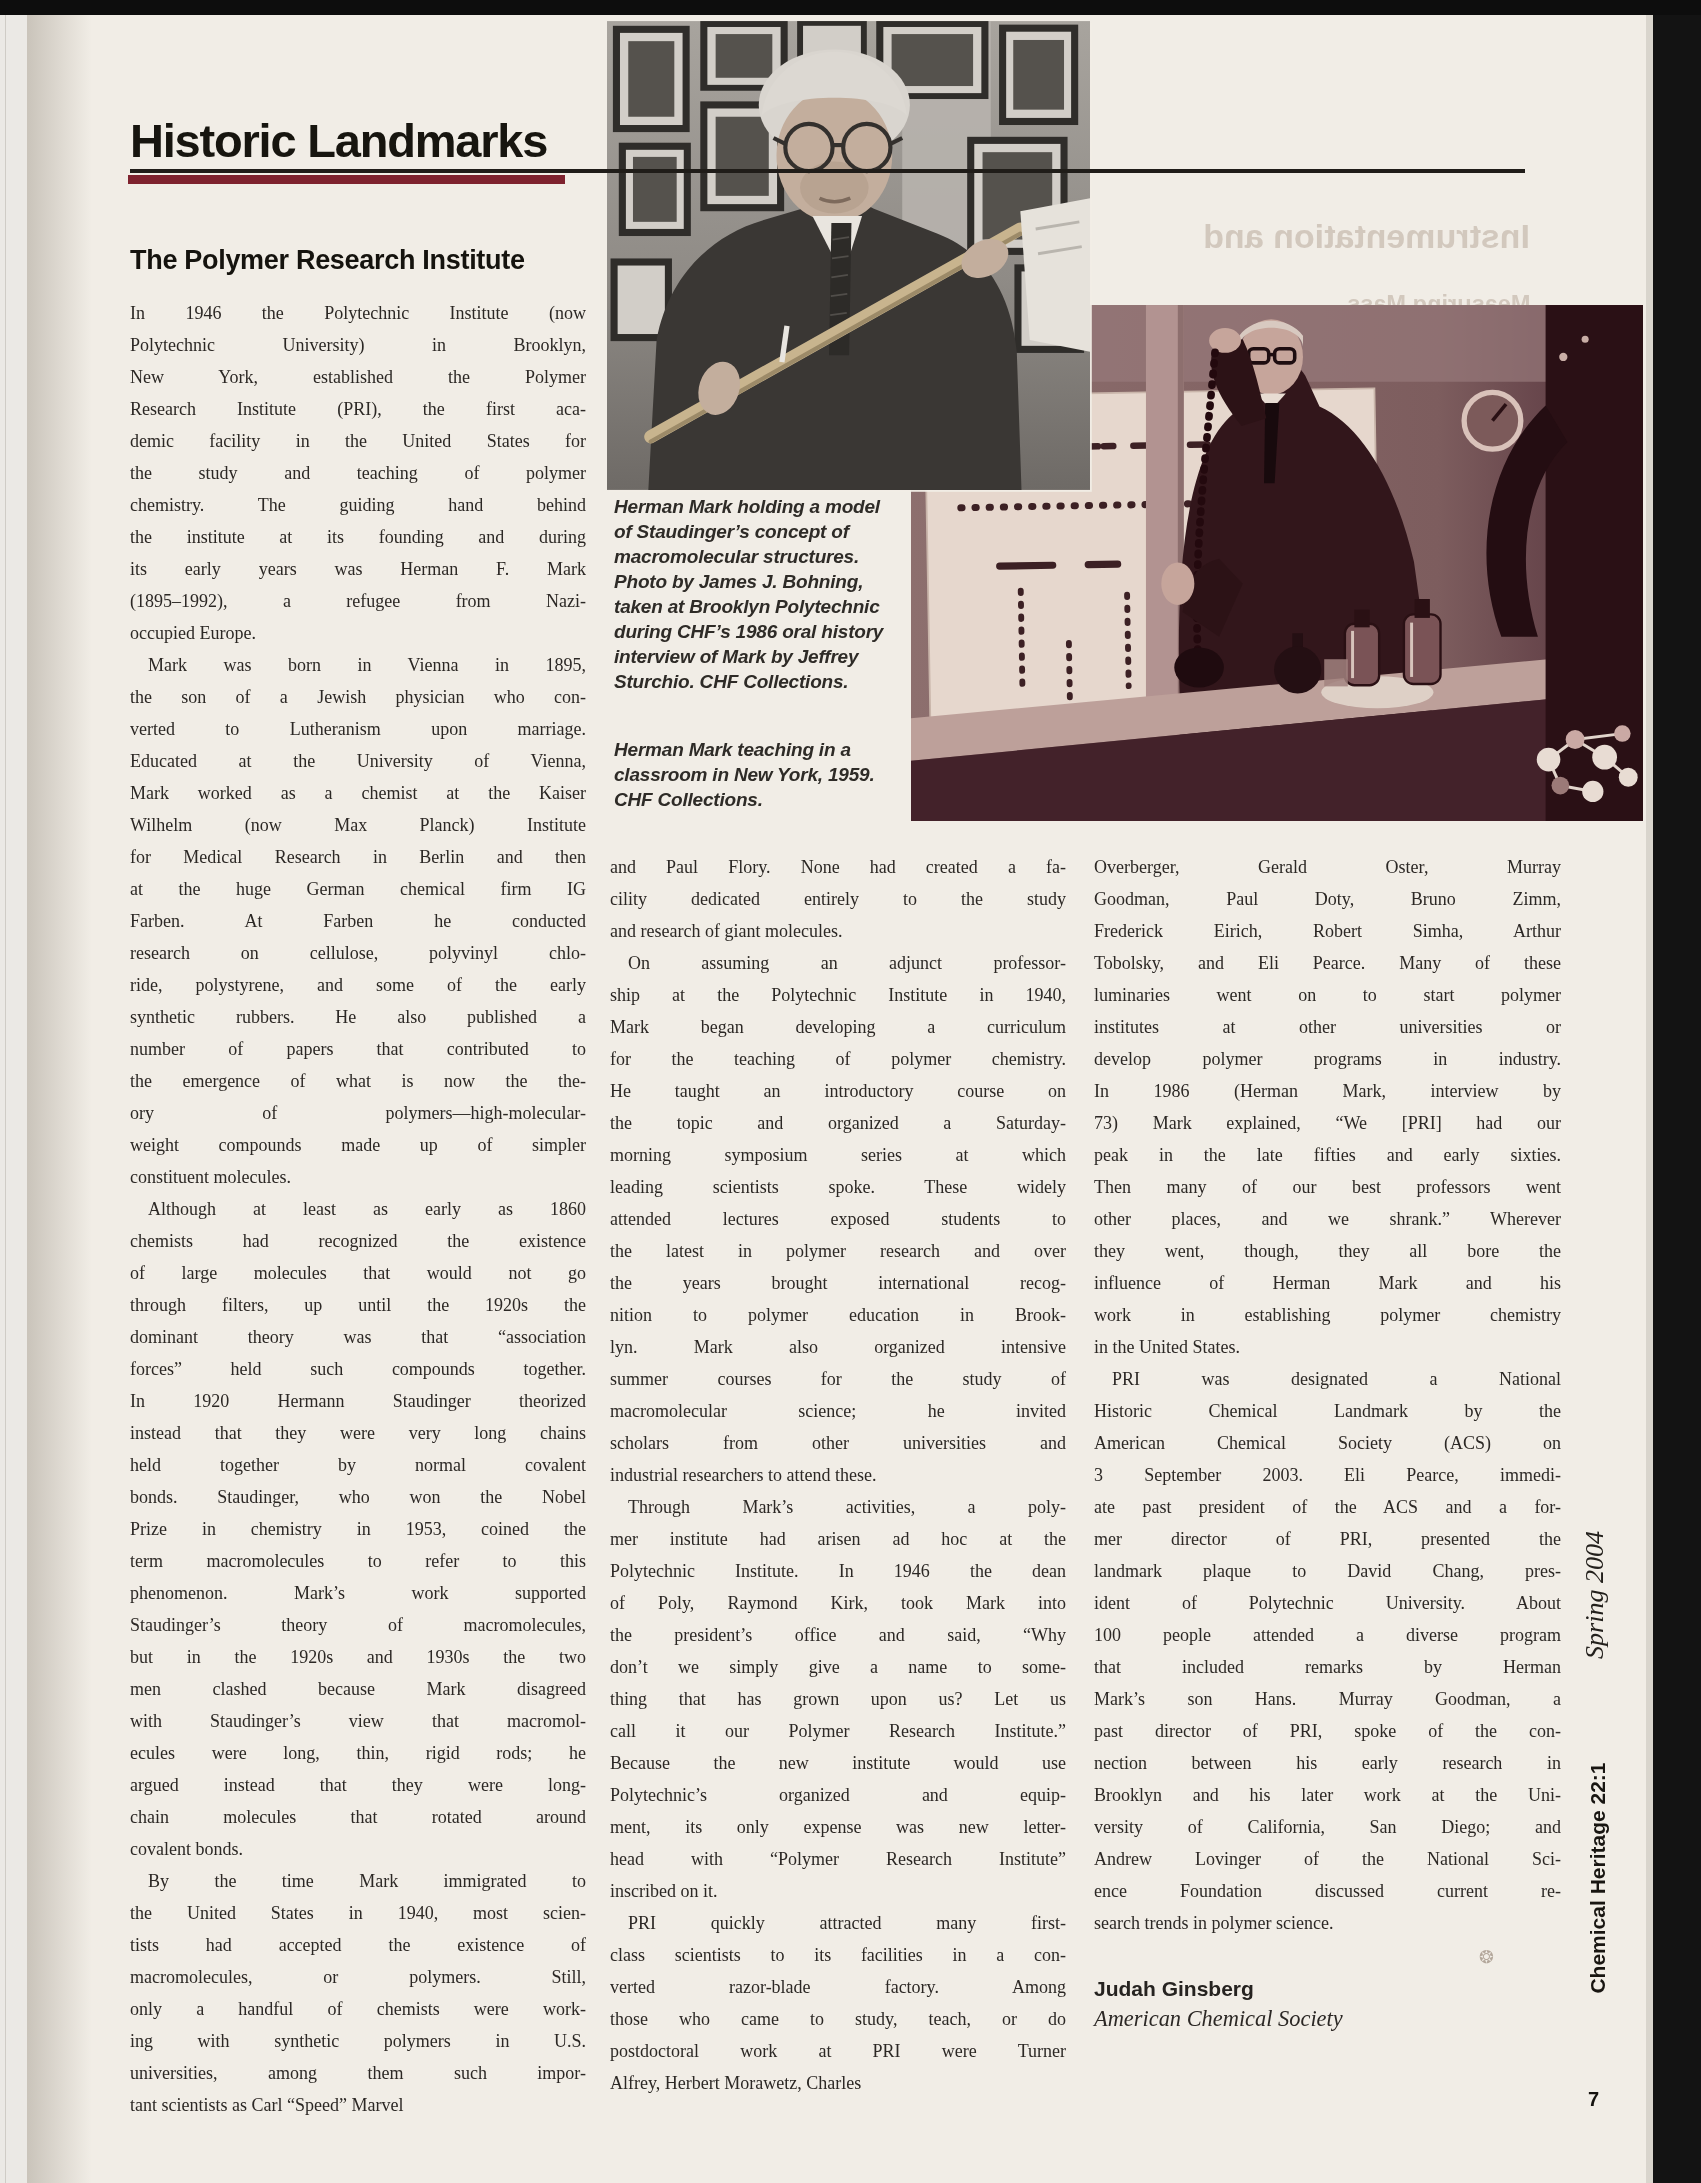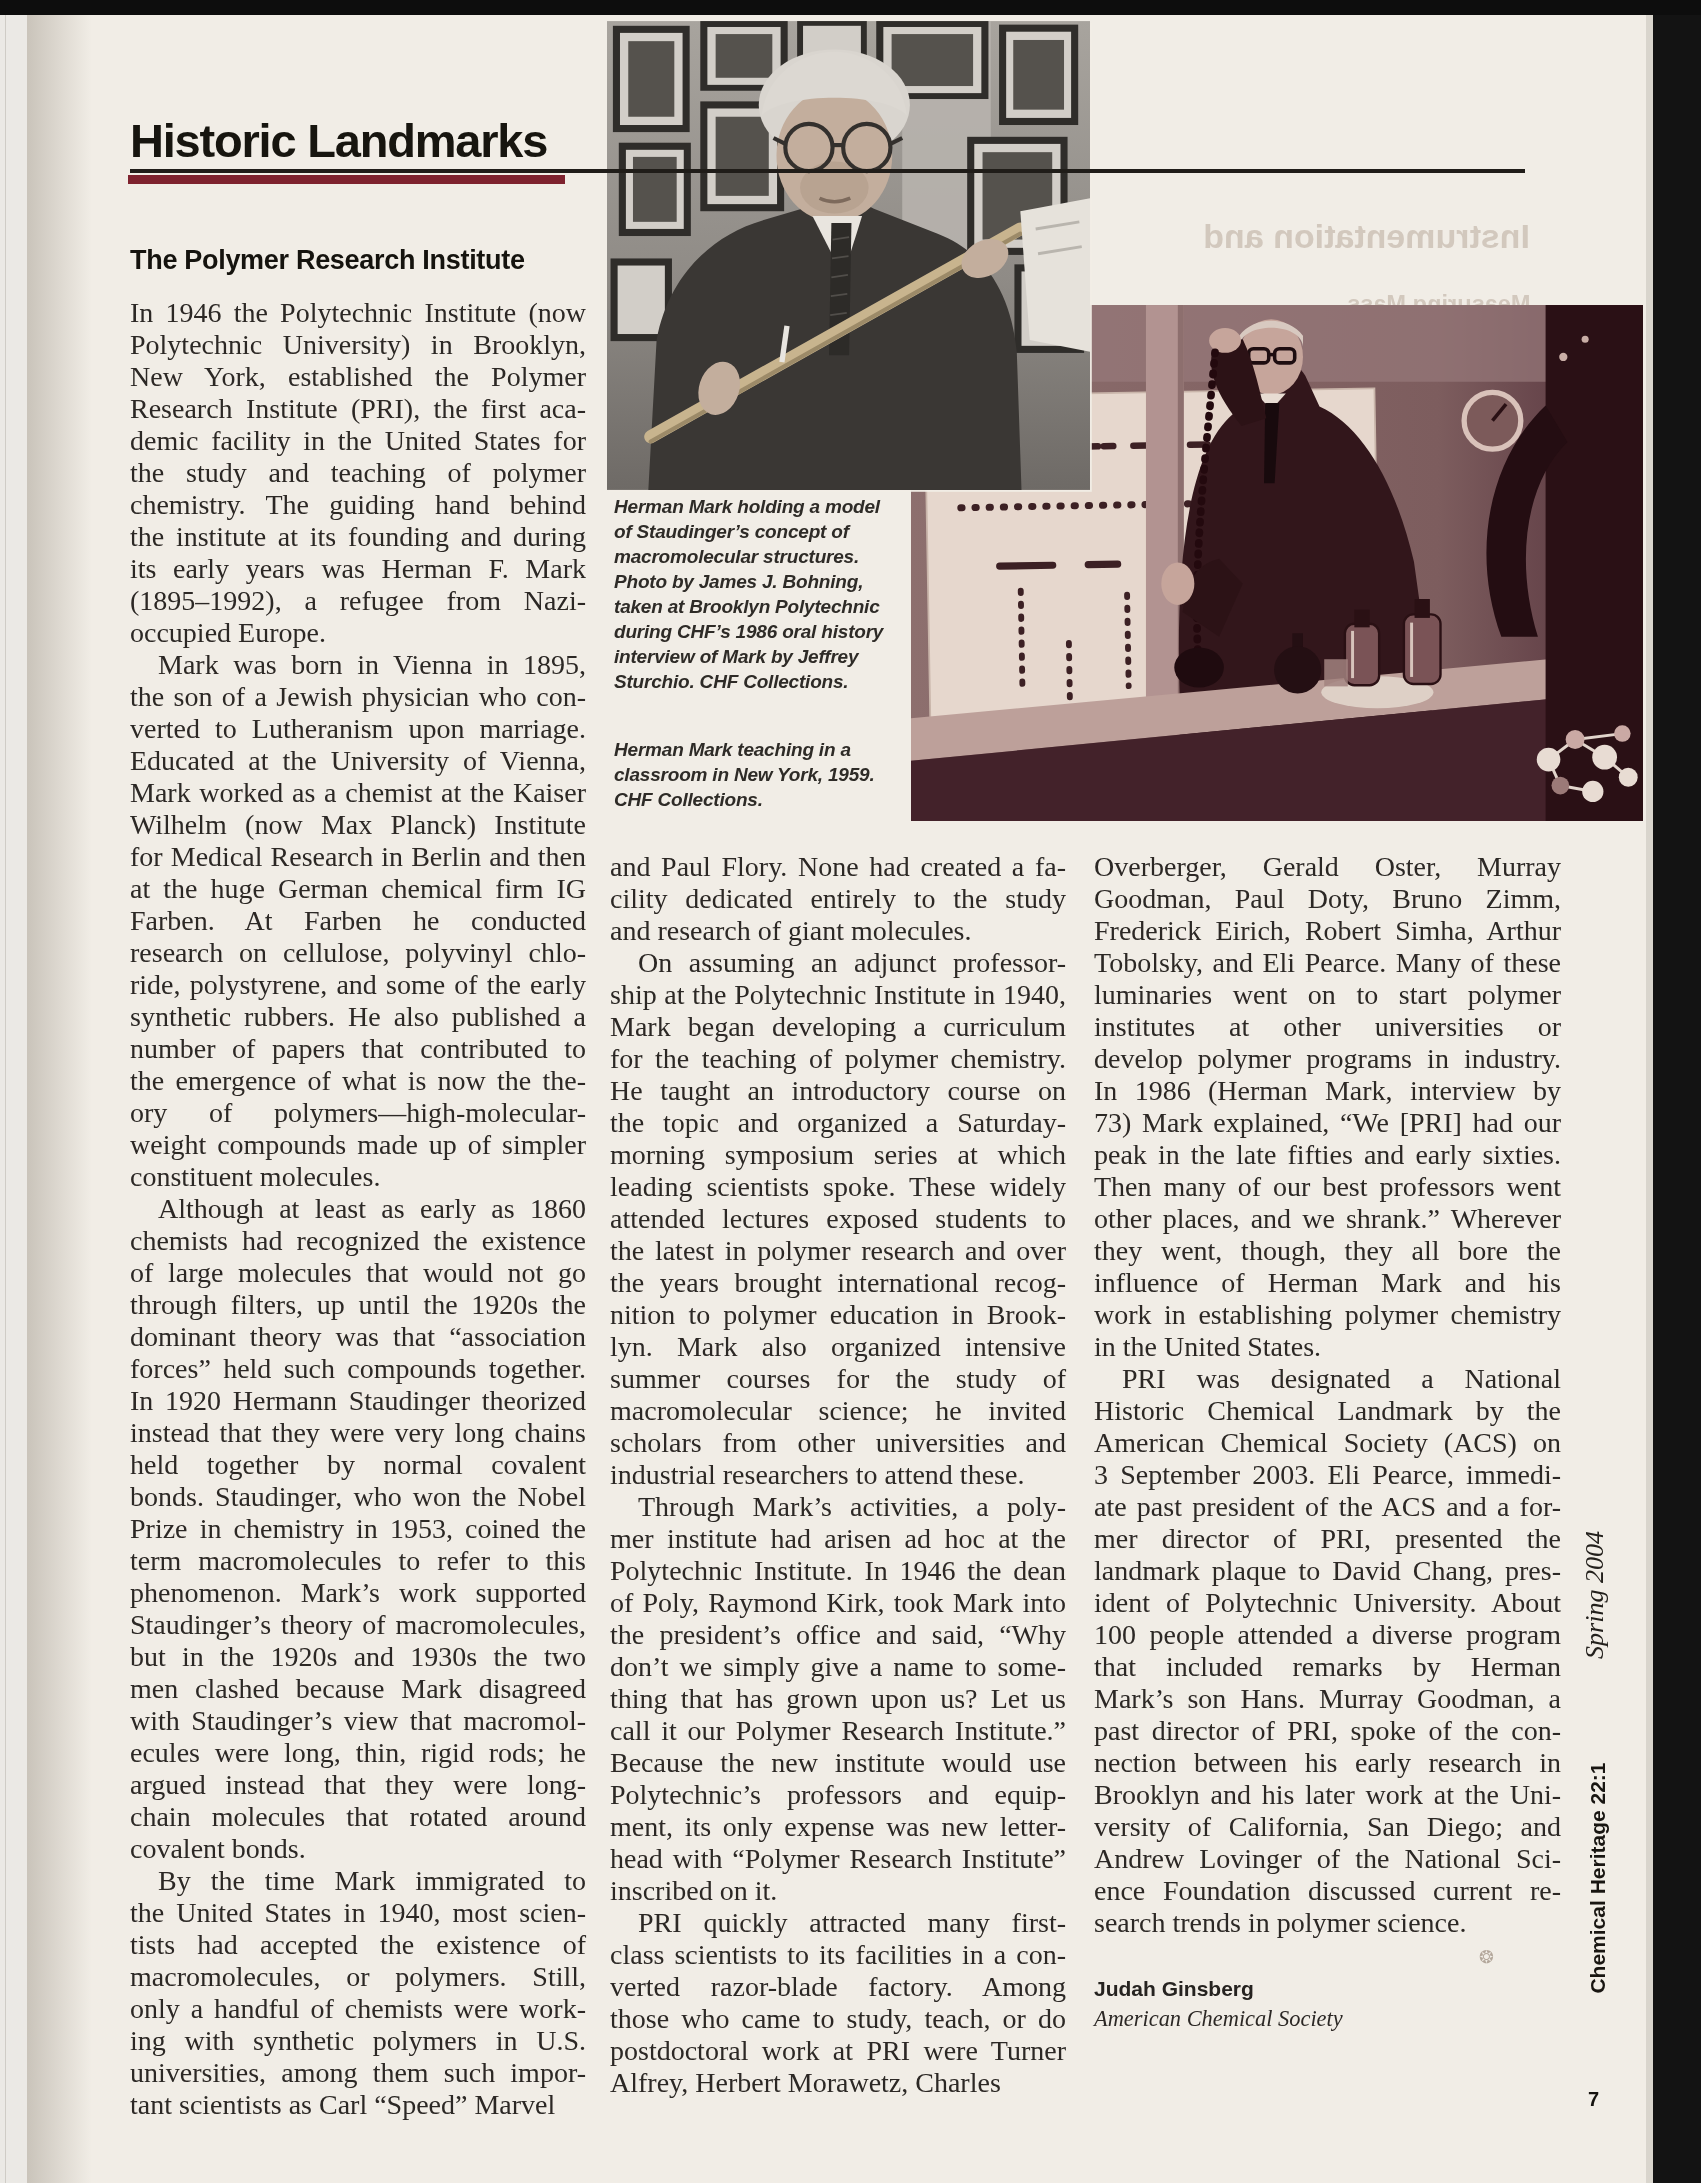--- a/index.html
+++ b/index.html
@@ -28,21 +28,21 @@
   .photo-bw{left:607px;top:21px;width:483px;height:469px;z-index:4;
         box-shadow:1.8px 1.8px 0 rgba(241,237,230,.95);}
   .photo-classroom{left:911px;top:305px;width:732px;height:516px;z-index:2;}
   
   .cap{position:absolute;left:614px;width:307px;font:italic 700 19px/25px "Liberation Sans",sans-serif;
        color:#2e2b27;z-index:5;letter-spacing:-0.2px;}
   .cap1{top:494px;} .cap2{top:701px;margin-top:36px;}
   
   .art-heading{position:absolute;left:130px;top:245px;font-family:"Liberation Sans",sans-serif;
        font-weight:bold;font-size:27px;color:#15130e;z-index:5;letter-spacing:-0.3px;}
-  .col{position:absolute;font-size:28px;line-height:32px;color:#2c2825;z-index:5;}
+  .col{position:absolute;font-size:18px;line-height:32px;color:#2c2825;z-index:5;}
   .col .line{text-align:justify;text-align-last:justify;height:32px;}
   .col .line.pe{text-align-last:left;}
   .col-left{left:130px;top:297px;width:456px;}
   .col-mid{left:610px;top:851px;width:456px;}
   .col-right{left:1094px;top:851px;width:467px;}
   .end-ornament{position:absolute;left:1479px;top:1947px;font-size:17.7px;color:#b3a79b;z-index:5;}
   .byline-name{position:absolute;left:1094px;top:1977px;font:700 21px "Liberation Sans",sans-serif;
        color:#262320;z-index:5;}
   .byline-aff{position:absolute;left:1094px;top:2006px;font:italic 22.4px "Liberation Serif",serif;
        color:#2c2825;z-index:5;}
@@ -349,21 +349,21 @@
       <div class="line pe">industrial researchers to attend these.</div>
       <div class="line"> Through Mark’s activities, a poly-</div>
       <div class="line">mer institute had arisen ad hoc at the</div>
       <div class="line">Polytechnic Institute. In 1946 the dean</div>
       <div class="line">of Poly, Raymond Kirk, took Mark into</div>
       <div class="line">the president’s office and said, “Why</div>
       <div class="line">don’t we simply give a name to some-</div>
       <div class="line">thing that has grown upon us? Let us</div>
       <div class="line">call it our Polymer Research Institute.”</div>
       <div class="line">Because the new institute would use</div>
-      <div class="line">Polytechnic’s professors and equip-</div>
+      <div class="line">Polytechnic’s organized and equip-</div>
       <div class="line">ment, its only expense was new letter-</div>
       <div class="line">head with “Polymer Research Institute”</div>
       <div class="line pe">inscribed on it.</div>
       <div class="line"> PRI quickly attracted many first-</div>
       <div class="line">class scientists to its facilities in a con-</div>
       <div class="line">verted razor-blade factory. Among</div>
       <div class="line">those who came to study, teach, or do</div>
       <div class="line">postdoctoral work at PRI were Turner</div>
       <div class="line pe">Alfrey, Herbert Morawetz, Charles</div>
     </div>

